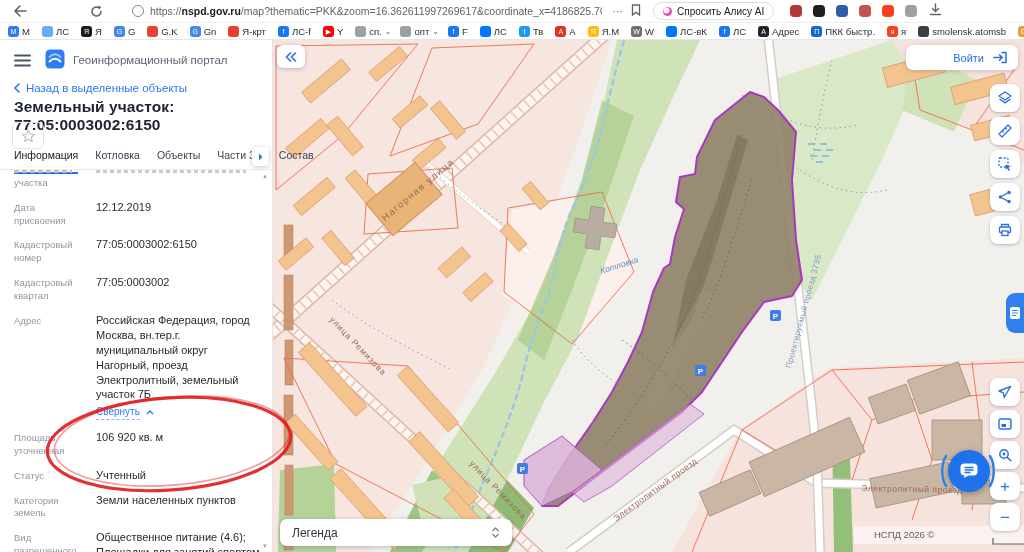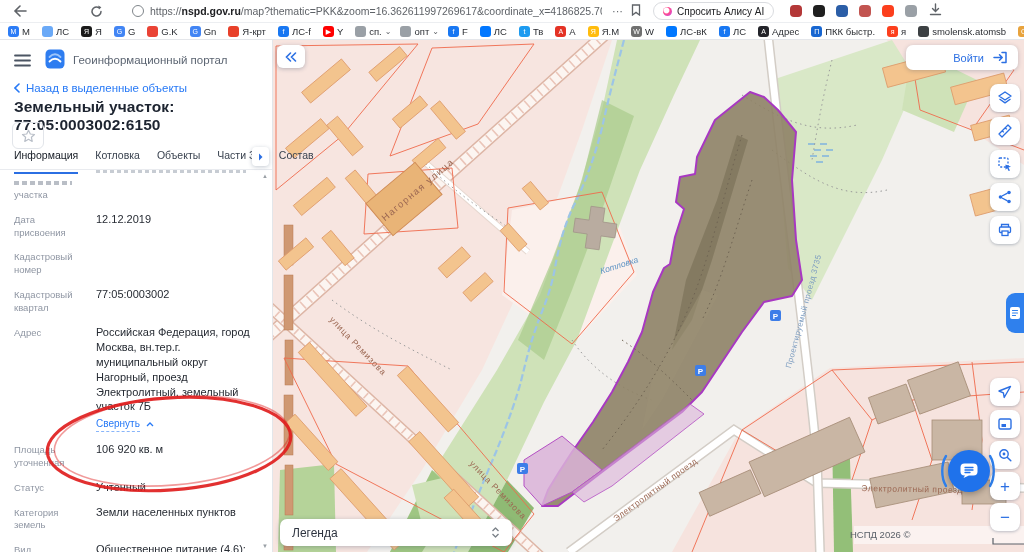--- a/index.html
+++ b/index.html
@@ -79,21 +79,21 @@
   .feedback-tab{position:absolute;right:0;top:253px;width:18px;height:40px;background:#2f80ed;
                 border-radius:9px 0 0 9px;display:flex;align-items:center;justify-content:center;z-index:10;}
   .chat{position:absolute;left:676px;top:410px;width:42px;height:42px;border-radius:50%;background:#1f72eb;
         display:flex;align-items:center;justify-content:center;z-index:11;box-shadow:0 2px 6px rgba(0,0,0,.3);}
   .chat-arcs{position:absolute;left:666px;top:402px;width:60px;height:58px;z-index:10;}
   .legend{position:absolute;left:8px;top:479px;width:232px;height:27px;background:#fff;border-radius:7px;
           box-shadow:0 1px 5px rgba(40,60,90,.3);display:flex;align-items:center;justify-content:space-between;
           padding:0 12px;box-sizing:border-box;z-index:10;}
   .legend span{font-size:12px;color:#2e3440;}
   .attr-strip{position:absolute;right:0;top:486px;width:170px;height:18px;background:rgba(255,255,255,.55);z-index:9;}
-  .attribution{position:absolute;left:578px;top:489px;font-size:9.5px;color:#5a6068;z-index:10;}
+  .attribution{position:absolute;left:602px;top:489px;font-size:9.5px;color:#5a6068;z-index:10;}
   .scalebox{position:absolute;left:720px;top:487px;z-index:10;display:flex;flex-direction:column;align-items:flex-end;}
   .scalebox span{font-size:9.5px;color:#5a6068;margin-bottom:0px;margin-right:4px;}
   
   .annotation{position:absolute;left:0;top:0;width:1024px;height:552px;pointer-events:none;z-index:60;}
 </style>
 </head>
 <body>
 
 <div class="toolbar">
   <span class="nav-ic">
@@ -378,31 +378,32 @@
       <svg width="5" height="8" viewBox="0 0 5 8">
           <path d="M1 0.5 L4.5 4 L1 7.5" fill="#2b6fe3"></path>
         </svg>
     </div>
     <div class="tabs-divider"></div>
     <span class="scroll-up">▲</span>
     <span class="scroll-down">▼</span>
 
     <div class="fields">
       <div class="frow" style="margin-top:-1px">
-        <div class="flabel" style="padding-top:12px"><div class="clip-bar" style="width:58px"></div><span>участка</span></div>
+        <div class="flabel" style="padding-top:0"><div class="clip-bar" style="width:58px"></div><span>участка</span></div>
         <div class="fvalue">
             <div class="clip-bar" style="width:150px;background:repeating-linear-gradient(90deg,#c7ccd3 0 4px,transparent 4px 7px)"></div>
           </div>
       </div>
       <div class="frow">
         <div class="flabel">Дата присвоения</div>
         <div class="fvalue">12.12.2019</div>
       </div>
       <div class="frow">
         <div class="flabel">Кадастровый номер</div>
+        <div class="fvalue">77:05:0003002:6150</div>
       </div>
       <div class="frow">
         <div class="flabel">Кадастровый квартал</div>
         <div class="fvalue">77:05:0003002</div>
       </div>
       <div class="frow">
         <div class="flabel">Адрес</div>
         <div class="fvalue"><span>Российская Федерация, город Москва, вн.тер.г. муниципальный округ Нагорный, проезд Электролитный, земельный участок 7Б</span><br>
           <span class="collapse">Свернуть</span><span class="caret-up"><svg width="8" height="5" viewBox="0 0 8 5">
                 <path d="M1 4 L4 1 L7 4" stroke="#2779f6" stroke-width="1.3" fill="none"></path>

